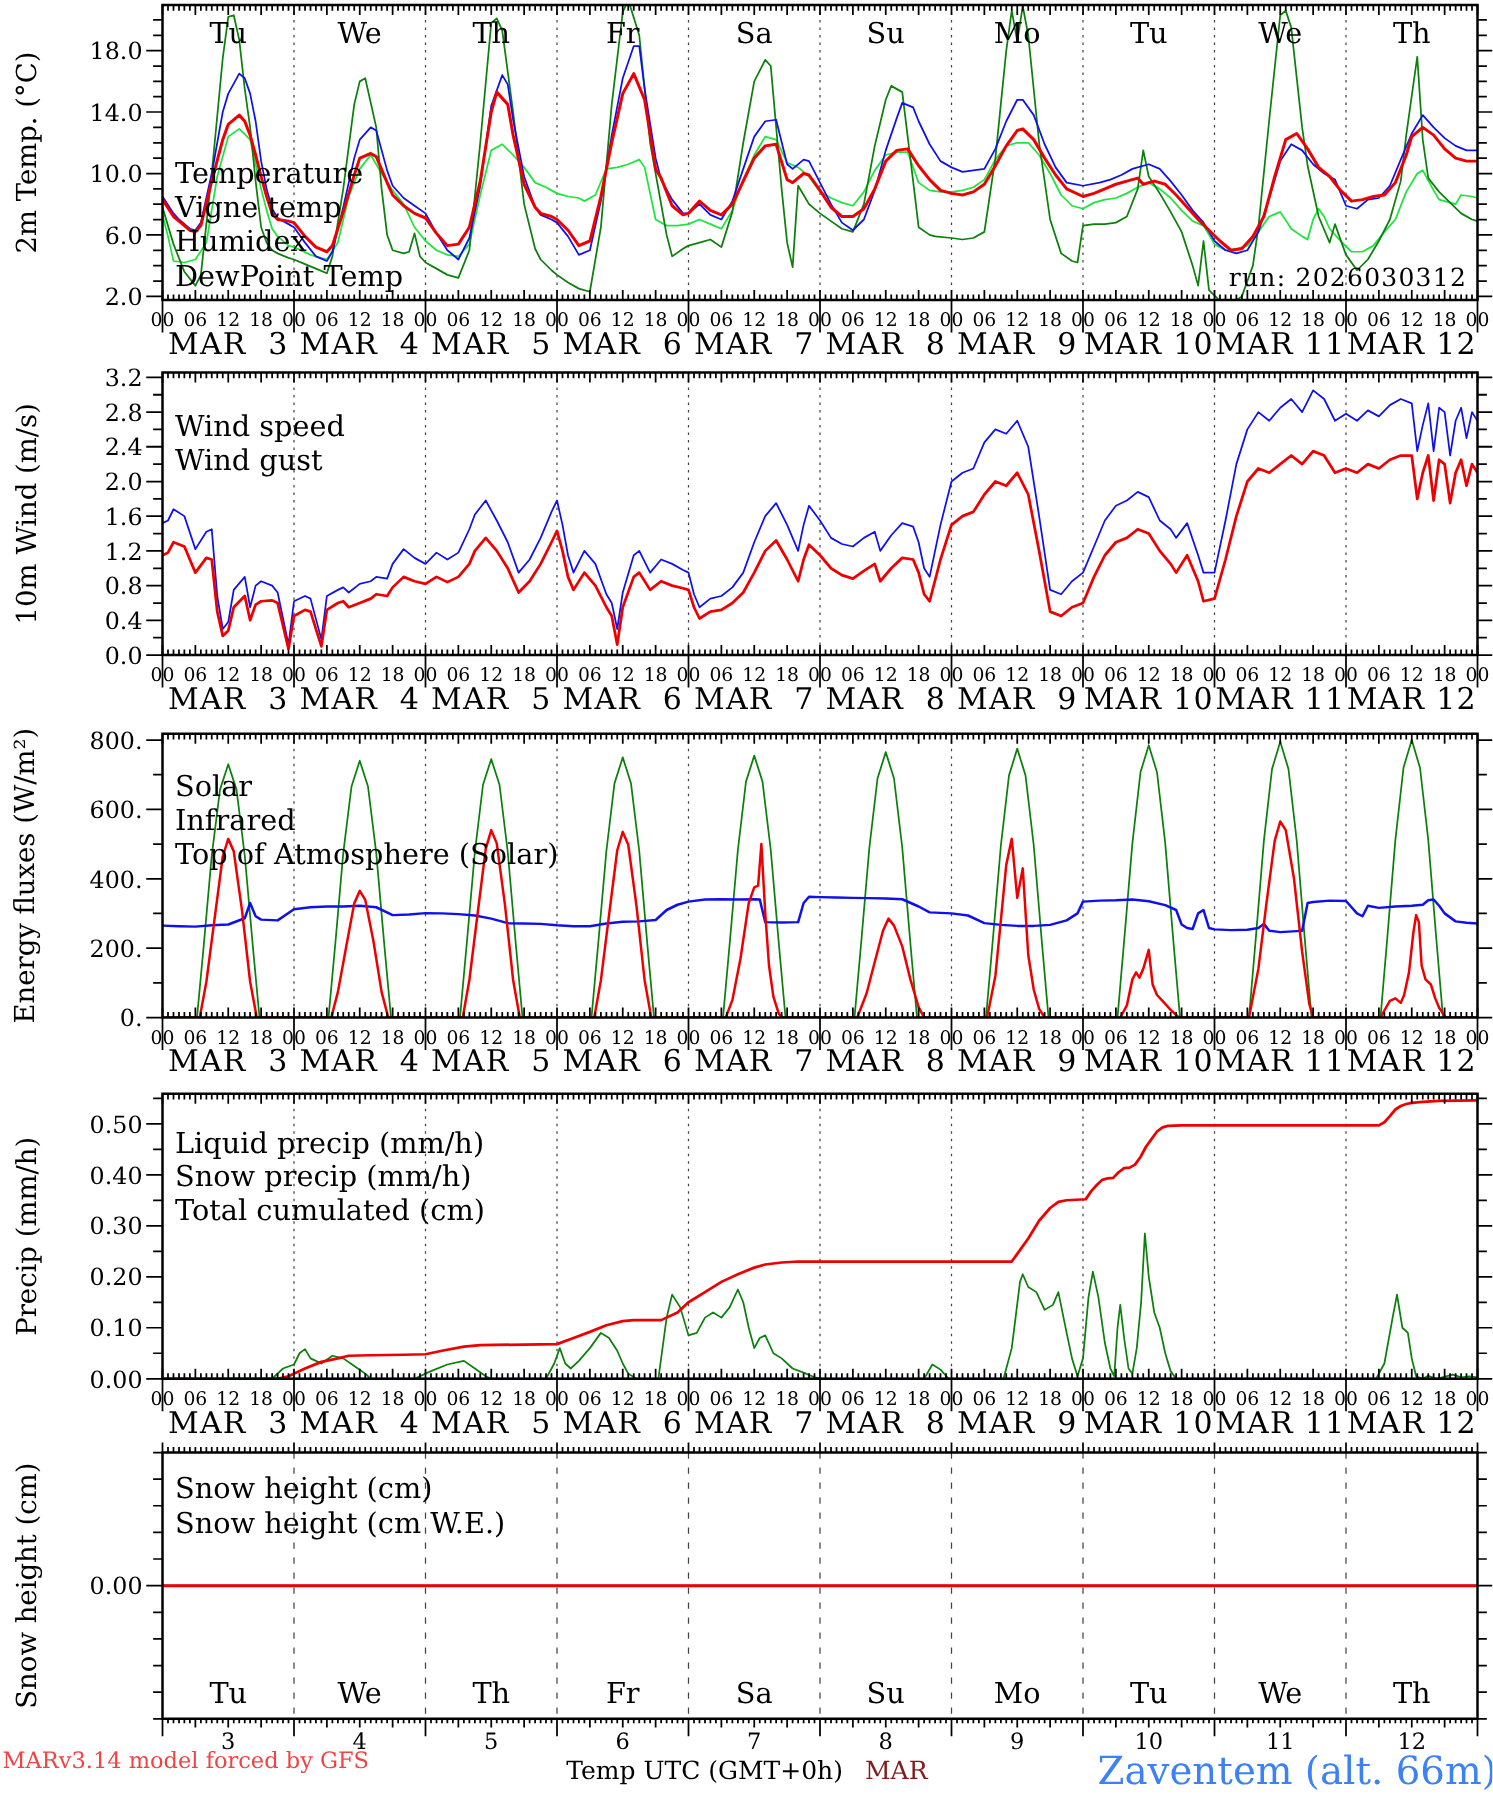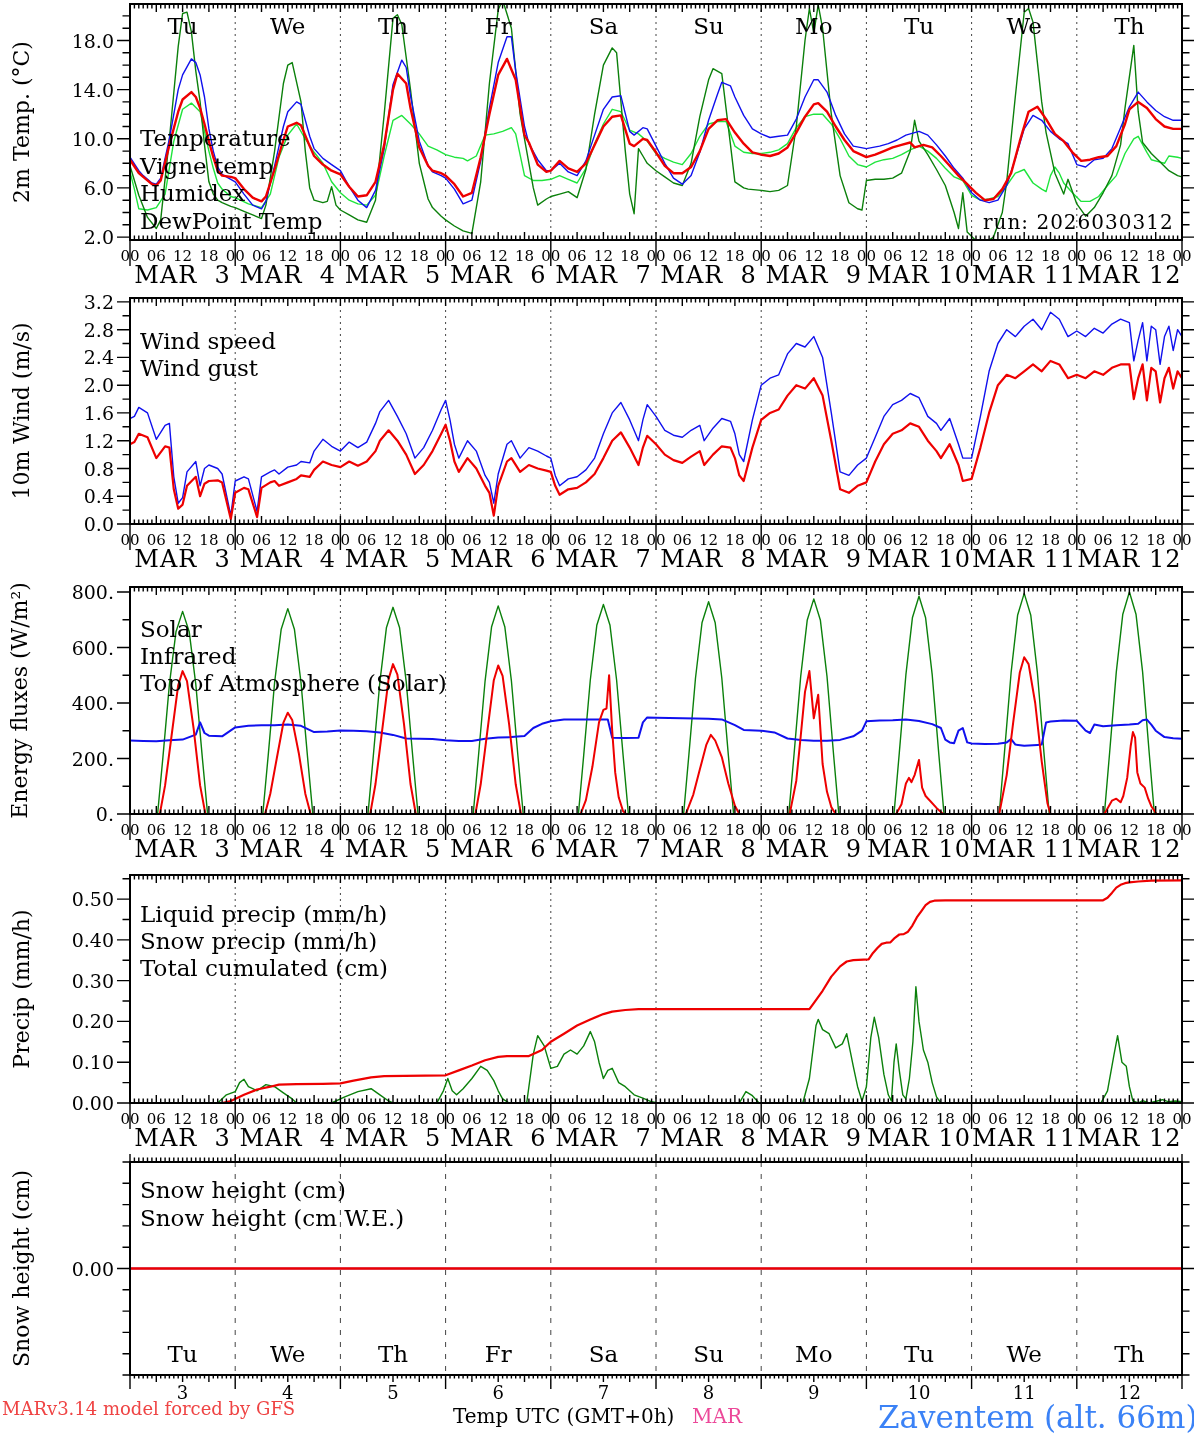--- a/index.html
+++ b/index.html
@@ -12,21 +12,21 @@
   .xdate{font-size:24px;letter-spacing:1px;}
   .dow{font-size:23px;}
   .leg{font-size:23px;}
   .ylab{font-size:22px;}
   .num{font-size:18px;}
   .overlay{position:absolute;white-space:pre;}
   #run-label{left:983px;top:210px;font-size:20px;color:#000;letter-spacing:1px;}
   #footer-line1{left:2px;top:1398px;font-size:18px;color:#ef4444;}
   #footer-line2{left:2px;top:1419px;font-size:18px;color:#ee1111;}
   #time-axis-title{left:453px;top:1404px;font-size:20px;color:#000;}
-  #month-label{left:692px;top:1404px;font-size:20px;color:#ec4899;}
+  #month-label{left:692px;top:1404px;font-size:20px;color:#7f1d1d;}
   #station-label{left:878px;top:1399px;font-size:31px;color:#3b82f6;}
 </style>
 </head>
 <body>
 
 <div id="stage">
   <svg id="chart-svg" width="1194" height="1440">
       <g>
         <clipPath id="clip0">
           <rect x="130" y="4" width="1052" height="236"></rect>

